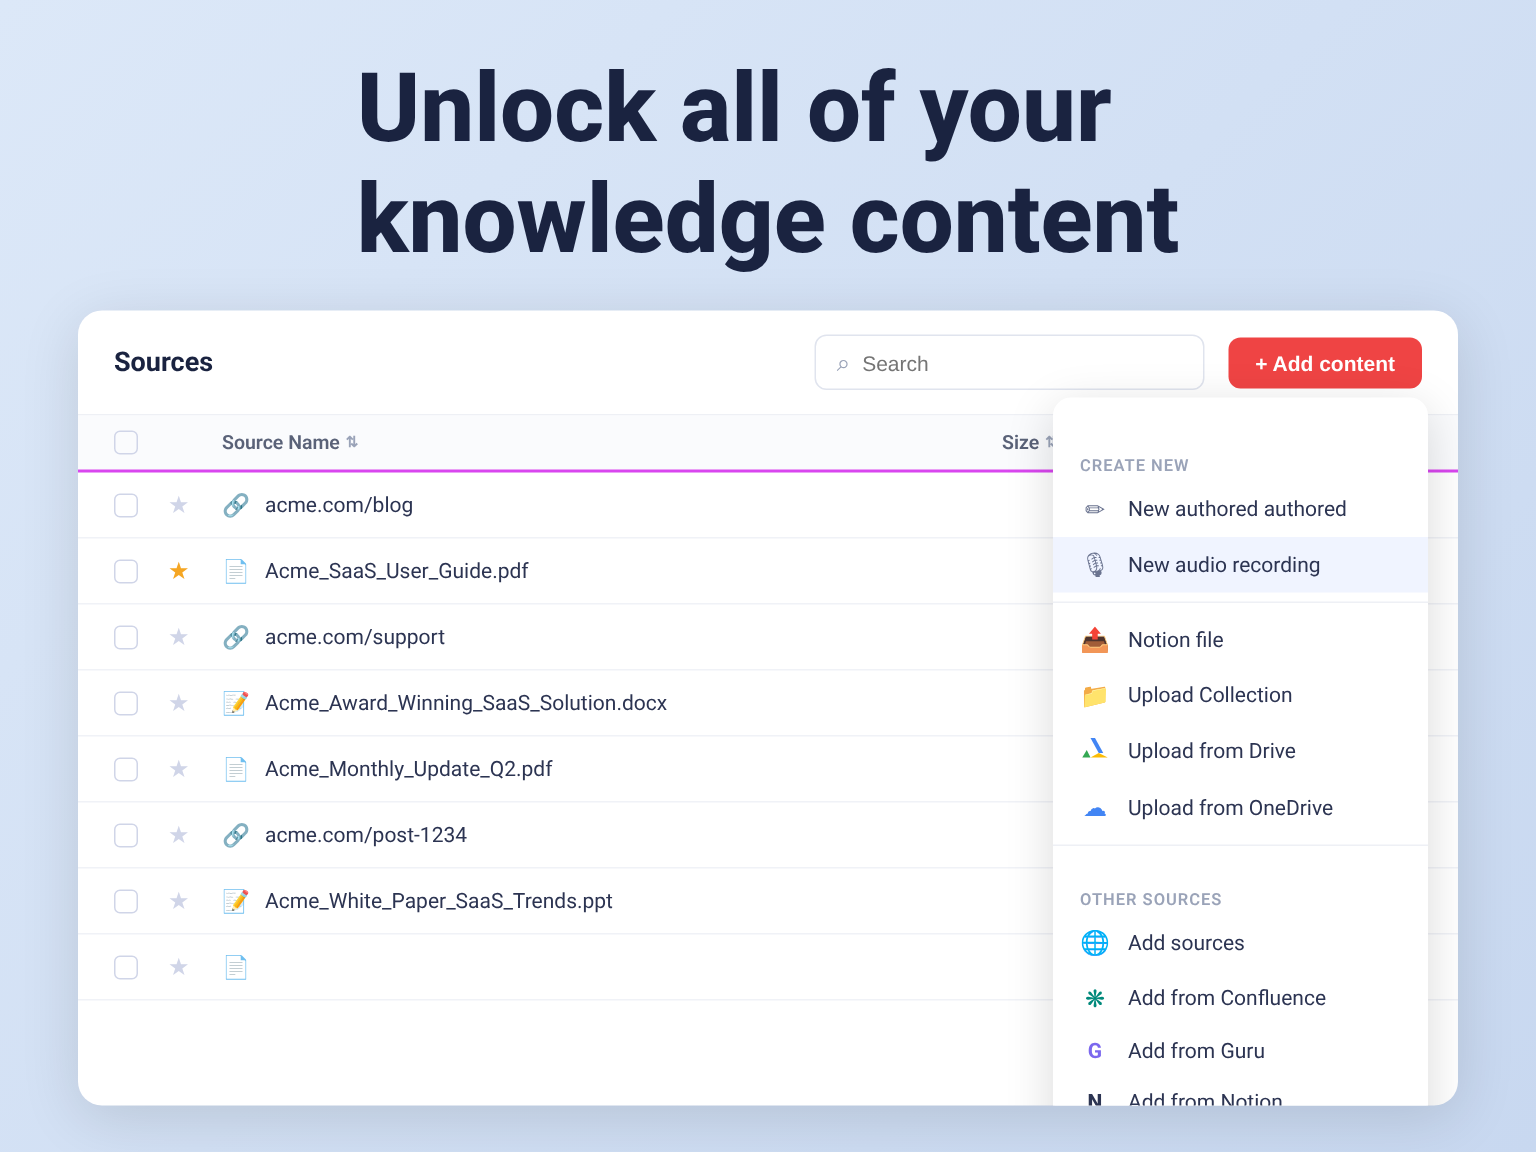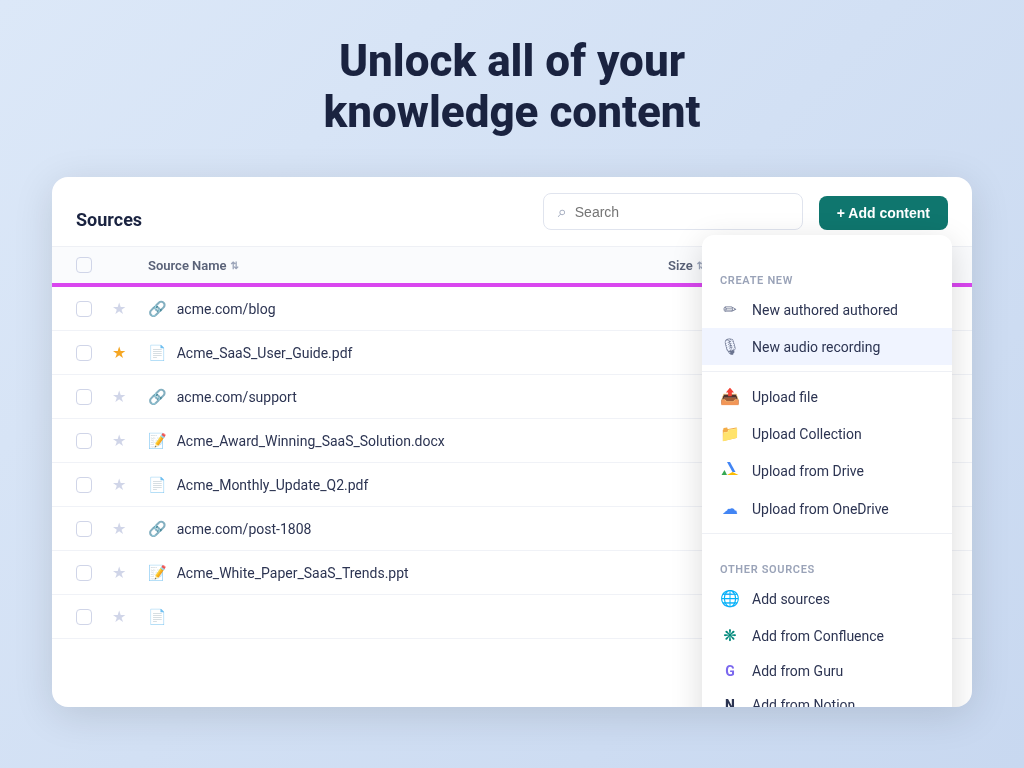--- a/index.html
+++ b/index.html
@@ -8,43 +8,43 @@
       background: linear-gradient(135deg, #dce8f8 0%, #c8d8f0 100%);
       width: 1024px;
       height: 768px;
       overflow: hidden;
       display: flex;
       flex-direction: column;
       align-items: center;
     }
 
     .hero-title {
-      text-align: center;
-      font-size: 44px;
+      text-align: left;
+      font-size: 64px;
       font-weight: 800;
       color: #1a2340;
       margin-top: 36px;
-      margin-bottom: 40px;
+      margin-bottom: 24px;
       line-height: 1.15;
     }
 
     .app-card {
       background: #fff;
       border-radius: 16px;
       width: 920px;
       height: 530px;
       box-shadow: 0 8px 40px rgba(0,0,0,0.12);
       overflow: hidden;
       position: relative;
     }
 
     
     .app-header {
       display: flex;
-      align-items: flex-end;
+      align-items: center;
       padding: 16px 24px;
       border-bottom: 1px solid #eef0f5;
       gap: 16px;
     }
 
     .app-title {
       font-size: 18px;
       font-weight: 700;
       color: #1a2340;
       flex: 0 0 auto;
@@ -70,41 +70,41 @@
     .search-input {
       border: none;
       outline: none;
       font-size: 14px;
       color: #4c1d95;
       background: transparent;
       width: 100%;
     }
 
     .add-content-btn {
-      background: #0f766e;
+      background: #ef4444;
       color: #fff;
       border: none;
       border-radius: 8px;
       padding: 9px 18px;
       font-size: 14px;
       font-weight: 600;
       cursor: pointer;
       display: flex;
       align-items: center;
       gap: 6px;
       white-space: nowrap;
     }
 
     
     .table-header {
       display: grid;
       grid-template-columns: 36px 36px 1fr 120px 160px;
       align-items: center;
       padding: 10px 24px;
-      border-bottom: 4px solid #d946ef;
+      border-bottom: 2px solid #d946ef;
       background: #fafbfd;
     }
 
     .col-header {
       font-size: 13px;
       font-weight: 600;
       color: #5a6278;
       display: flex;
       align-items: center;
       gap: 4px;
@@ -347,21 +347,21 @@
     <div class="size-cell">765 KB</div>
     <span class="status-cell status-good"><span class="check-icon">✓</span> Good</span>
   </div>
       <div class="table-row">
     <div>
           <div class="checkbox"></div>
         </div>
     <div><span class="star-icon" style="color:#d0d5e8">★</span></div>
     <div class="file-name">
       <span class="file-icon">🔗</span>
-      <span>acme.com/post-1808</span>
+      <span>acme.com/post-1234</span>
     </div>
     <div class="size-cell">100 pages</div>
     <span class="status-cell status-good"><span class="check-icon">✓</span> Good</span>
   </div>
       <div class="table-row">
     <div>
           <div class="checkbox"></div>
         </div>
     <div><span class="star-icon" style="color:#d0d5e8">★</span></div>
     <div class="file-name">
@@ -390,21 +390,21 @@
       <span class="dropdown-icon icon-gray">✏</span>
       <span>New authored authored</span>
     </div>
       <div class="dropdown-item highlighted">
       <span class="dropdown-icon icon-gray">🎙</span>
       <span>New audio recording</span>
     </div>
       <div class="dropdown-divider"></div>
       <div class="dropdown-item">
       <span class="dropdown-icon icon-gray">📤</span>
-      <span>Upload file</span>
+      <span>Notion file</span>
     </div>
       <div class="dropdown-item">
       <span class="dropdown-icon icon-gray">📁</span>
       <span>Upload Collection</span>
     </div>
       <div class="dropdown-item">
       <span class="dropdown-icon">
         <svg width="18" height="16" viewBox="0 0 18 16" fill="none">
           <polygon points="9,1 17,15 1,15" fill="none"></polygon>
           <polygon points="6,14 0.5,14 3.5,9" fill="#34a853"></polygon>

